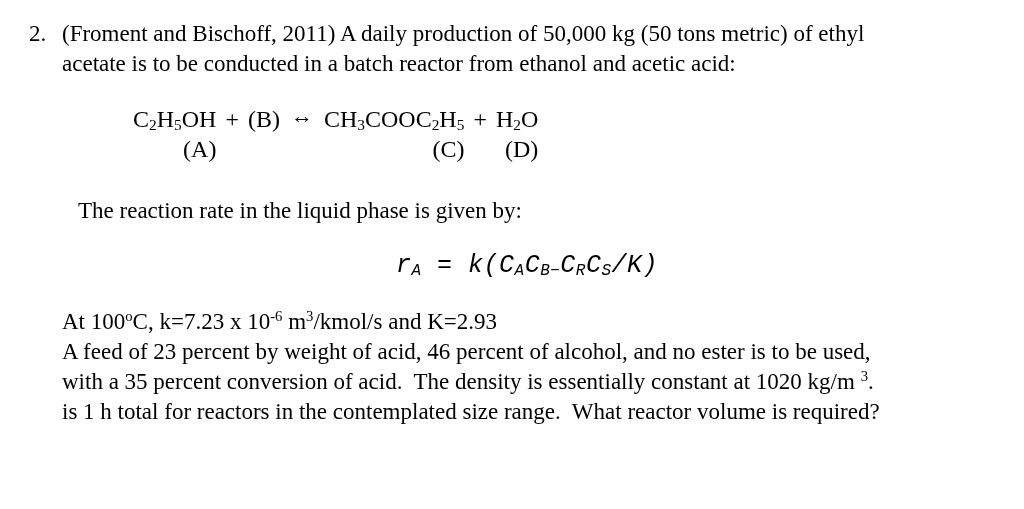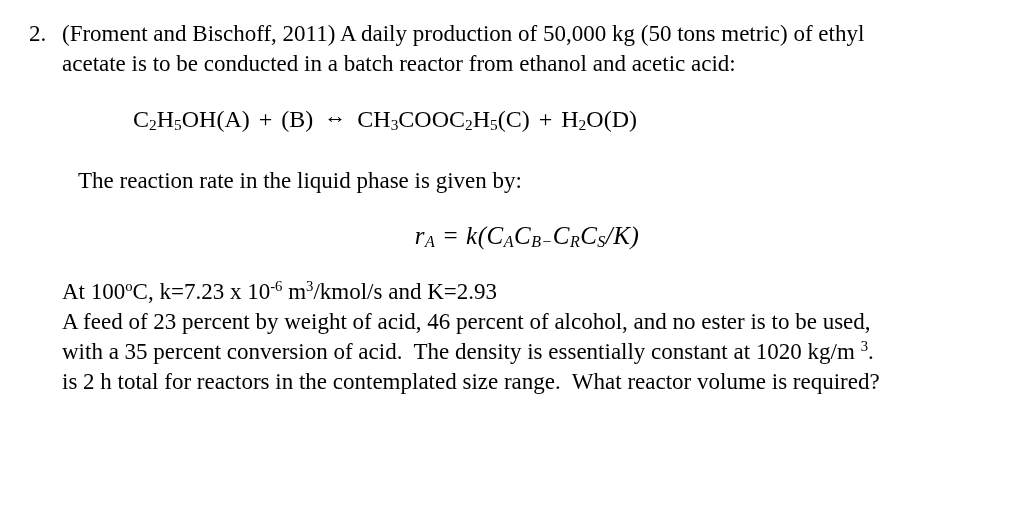--- a/index.html
+++ b/index.html
@@ -37,41 +37,42 @@
   
   .chem-equation {
     margin-top: 25px;
     margin-left: 71px;
     display: flex;
     align-items: flex-start;
     font-size: 24px;
   }
   .species {
     display: flex;
-    flex-direction: row;
+    flex-direction: column;
     align-items: flex-end;
   }
   .species .label { line-height: 30px; }
   .op { padding: 0 9px; }
   .arrow-op {
     padding: 0 11px;
     position: relative;
     top: -3px;
     font-size: 22px;
   }
 
   .rate-intro { margin-top: 32px; margin-left: 16px; }
 
   .rate-equation {
     margin-top: 23px;
     text-align: center;
     font-style: italic;
     font-size: 25px;
     line-height: 34px;
     letter-spacing: 0.5px;
+    font-family: Liberation Mono, monospace;
   }
 
   .constants-line { margin-top: 24px; }
 
   .body-par { }
 
   sub {
     font-size: 0.64em;
     vertical-align: -0.18em;
     line-height: 0;
@@ -117,17 +118,17 @@
 
     <div class="rate-intro line">The reaction rate in the liquid phase is given by:</div>
 
     <div class="rate-equation">r<sub>A</sub> = k(C<sub>A</sub>C<sub>B−</sub>C<sub>R</sub>C<sub>S</sub>/K)</div>
 
     <div class="constants-line line">At 100<sup>o</sup>C, k=7.23 x 10<sup>-6</sup> m<sup>3</sup>/kmol/s and K=2.93</div>
 
     <div class="body-par">
       <div class="line">A feed of 23 percent by weight of acid, 46 percent of alcohol, and no ester is to be used,</div>
       <div class="line">with a 35 percent conversion of acid.  The density is essentially constant at 1020 kg/m <sup>3</sup>.</div>
-      <div class="line">is 2 h total for reactors in the contemplated size range.  What reactor volume is required?</div>
+      <div class="line">is 1 h total for reactors in the contemplated size range.  What reactor volume is required?</div>
     </div>
 
   </div>
 </div>
 
 </body></html>

